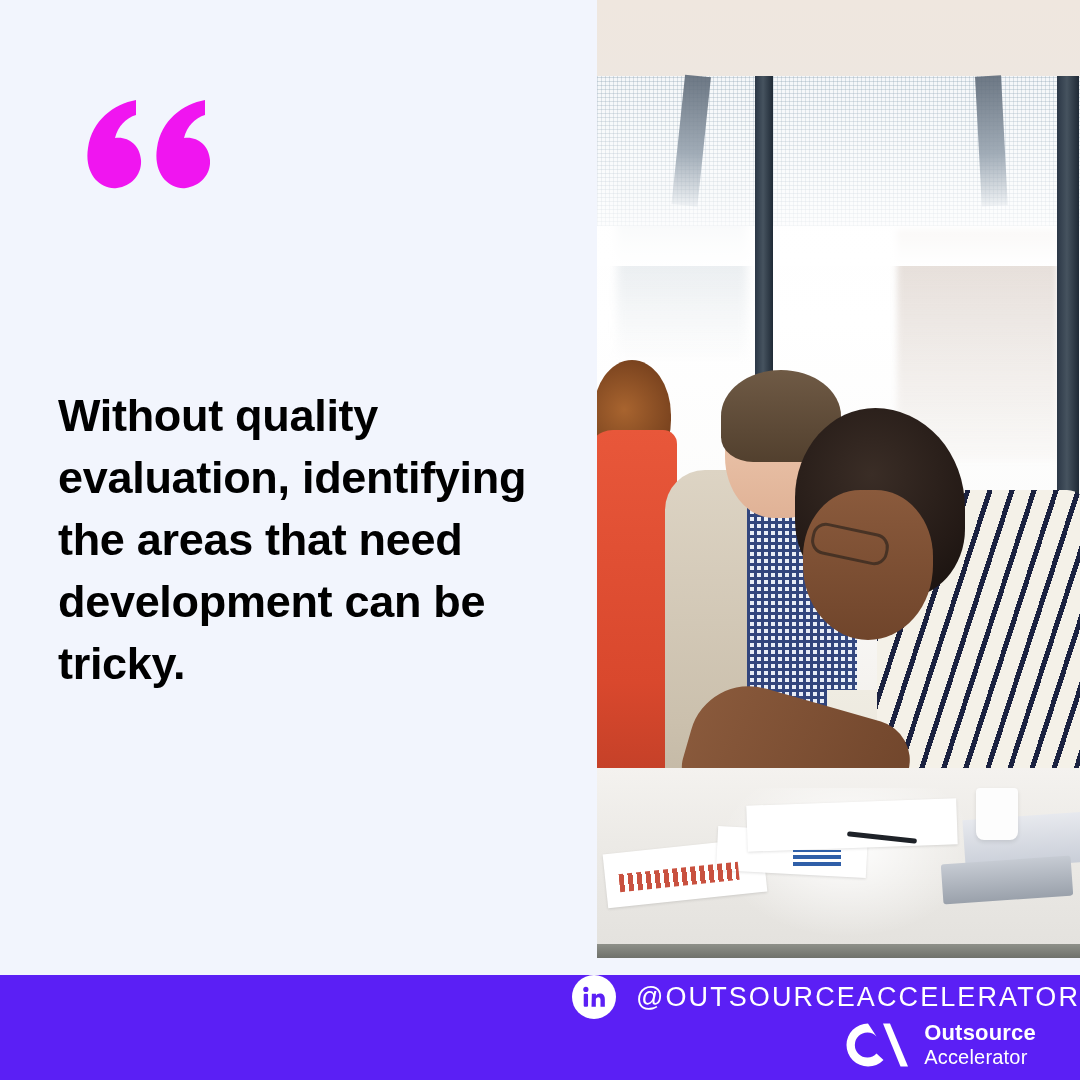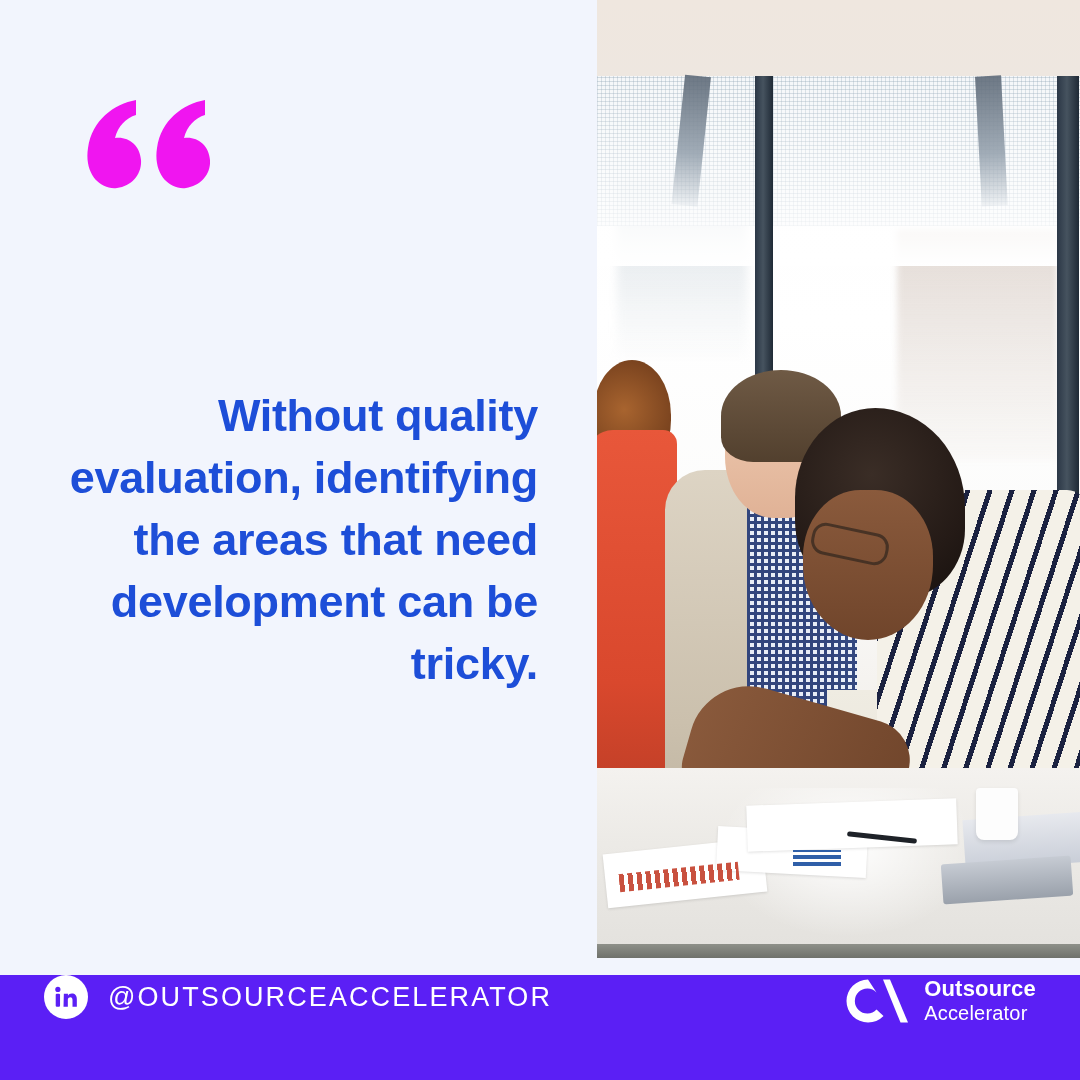--- a/index.html
+++ b/index.html
@@ -34,22 +34,22 @@
     width: 124px;
     height: 92px;
   }
   .quote-mark svg { display: block; }
 
   .quote-text {
     position: absolute;
     left: 58px;
     top: 385px;
     width: 480px;
-    text-align: right;
-    color: #1d4ed8;
+    text-align: left;
+    color: #000000;
     font-size: 45px;
     line-height: 62px;
     font-weight: bold;
     letter-spacing: -0.3px;
     font-family: "Liberation Sans", sans-serif;
   }
 
   
   .photo {
     position: absolute;
@@ -231,21 +231,22 @@
 
   
   .footer {
     position: absolute;
     left: 0;
     bottom: 0;
     width: 1080px;
     height: 105px;
     background: #5b1ff5;
     display: flex;
-    align-items: flex-start;
+    align-items: flex-end;
+    flex-direction: column;
   }
   .footer-left {
     display: flex;
     align-items: center;
     margin-left: 44px;
   }
   .li-badge {
     width: 44px; height: 44px; border-radius: 50%;
     background: #ffffff;
     display: flex; align-items: center; justify-content: center;

